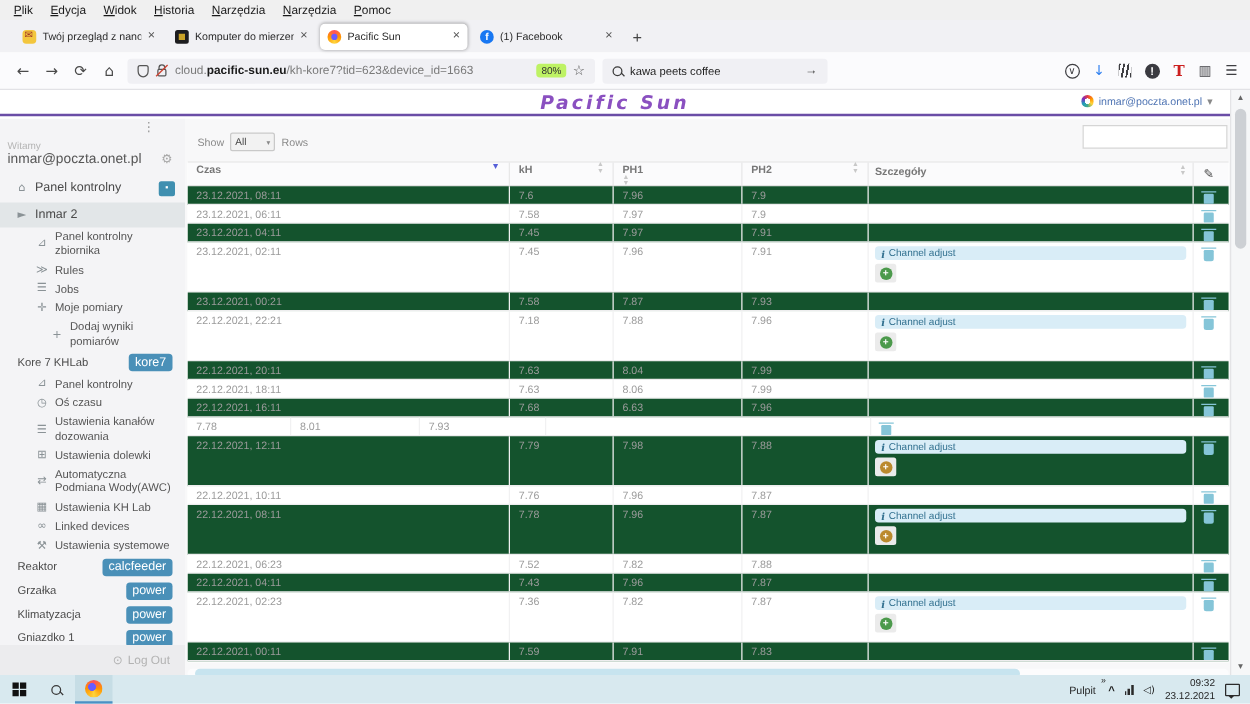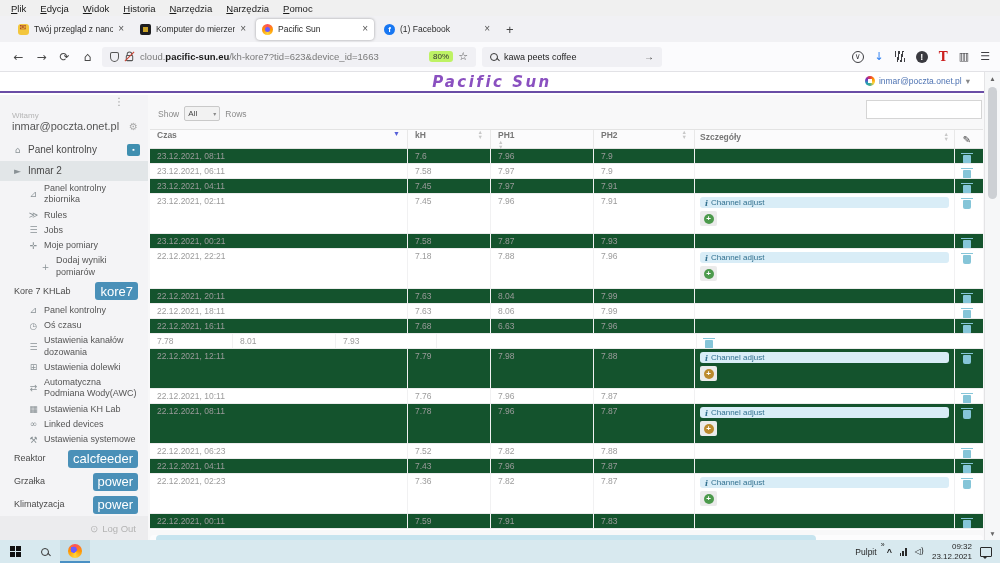--- a/index.html
+++ b/index.html
@@ -49,33 +49,33 @@
 
 .page{position:absolute;top:72px;left:0;width:1000px;height:468px;background:#fff;}
 .page-header{position:absolute;top:0;left:0;right:16px;height:21px;background:#fff;border-bottom:2px solid #6a4da6;}
 .logo{position:absolute;left:0;right:0;top:1px;text-align:center;font-size:15px;font-style:italic;font-weight:bold;color:#8a50c0;letter-spacing:2.5px;font-family:"DejaVu Sans",sans-serif;}
 .account{position:absolute;right:14px;top:4px;display:flex;gap:4px;align-items:center;font-size:8.5px;color:#4f74b3;}
 .account-avatar{width:10px;height:10px;border-radius:50%;background:radial-gradient(circle,#fff 0 2.2px,transparent 2.4px),conic-gradient(#e63946,#ff9500,#ffd43b,#43aa8b,#219ebc,#7b2cbf,#e63946);flex:none;}
 .account-caret{color:#888;}
 
 .sidebar{position:absolute;top:23px;left:0;width:148px;bottom:0;background:#f4f4f6;overflow:hidden;}
 .sb-dots{text-align:right;padding:1px 24px 0 0;color:#999;font-size:10px;}
-.sb-welcome{padding:4px 10px 8px 12px;}
+.sb-welcome{padding:4px 10px 8px 6px;}
 .sb-w1{font-size:8px;color:#b5b5b5;}
 .sb-w2{font-size:11px;color:#555;display:flex;justify-content:space-between;align-items:center;}
 .sb-gear{color:#a8a8a8;font-size:10px;font-family:"DejaVu Sans",sans-serif;}
 .sb-item{display:flex;align-items:center;gap:5px;padding:4px 8px 4px 12px;font-size:10px;color:#4a4a4a;}
 .sb-item.ind1{padding:2px 8px 2px 28px;font-size:9px;color:#555;}
 .sb-item.ind2{padding:2px 8px 2px 40px;font-size:9px;color:#555;}
 .sb-item.active{background:#e2e6e8;}
 .sb-item.device{font-size:9px;padding:2.5px 10px 2.5px 14px;}
 .sb-item.section{margin-top:6px;padding-left:10px;}
 .sb-icon{color:#8a9296;font-size:9px;width:11px;text-align:center;flex:none;font-family:"DejaVu Sans",sans-serif;}
 .sb-label{flex:1;line-height:1.25;}
-.sb-badge{background:#4a90b8;color:#fff;font-size:13px;padding:1.5px 5px;border-radius:3px;flex:none;}
+.sb-badge{background:#4a90b8;color:#fff;font-size:10px;padding:1.5px 5px;border-radius:3px;flex:none;}
 .sb-sq{background:#3f8fb0;color:#fff;width:13px;height:12px;border-radius:2px;font-size:7px;text-align:center;line-height:12px;flex:none;}
 .sb-footer{position:absolute;bottom:0;left:0;right:0;height:24px;background:#ececee;display:flex;align-items:center;justify-content:flex-end;padding-right:12px;color:#b3b3b3;font-size:9.5px;gap:4px;}
 
 .content{position:absolute;top:23px;left:148px;right:16px;bottom:0;background:#f8f8f9;}
 .show-ctl{position:absolute;left:10px;top:11px;display:flex;align-items:center;gap:5px;font-size:8.5px;color:#8a8a8a;text-align:center;}
 .show-select{width:36px;height:15px;border:1px solid #c9c9c9;background:#f2f2f2;font-size:8px;color:#444;display:flex;align-items:center;justify-content:space-between;padding:0 3px;border-radius:2px;}
 .filter-input{position:absolute;right:2px;top:5px;width:116px;height:19px;border:1px solid #d5d5d5;background:#fff;font-family:inherit;font-size:9px;padding:0 4px;}
 
 .table{position:absolute;left:2px;right:1px;top:34px;height:401px;background:#fff;overflow:hidden;}
 .thead{display:flex;height:20px;background:#fbfbfc;border-top:1px solid #e3e3e3;border-bottom:1px solid #e3e3e3;}

